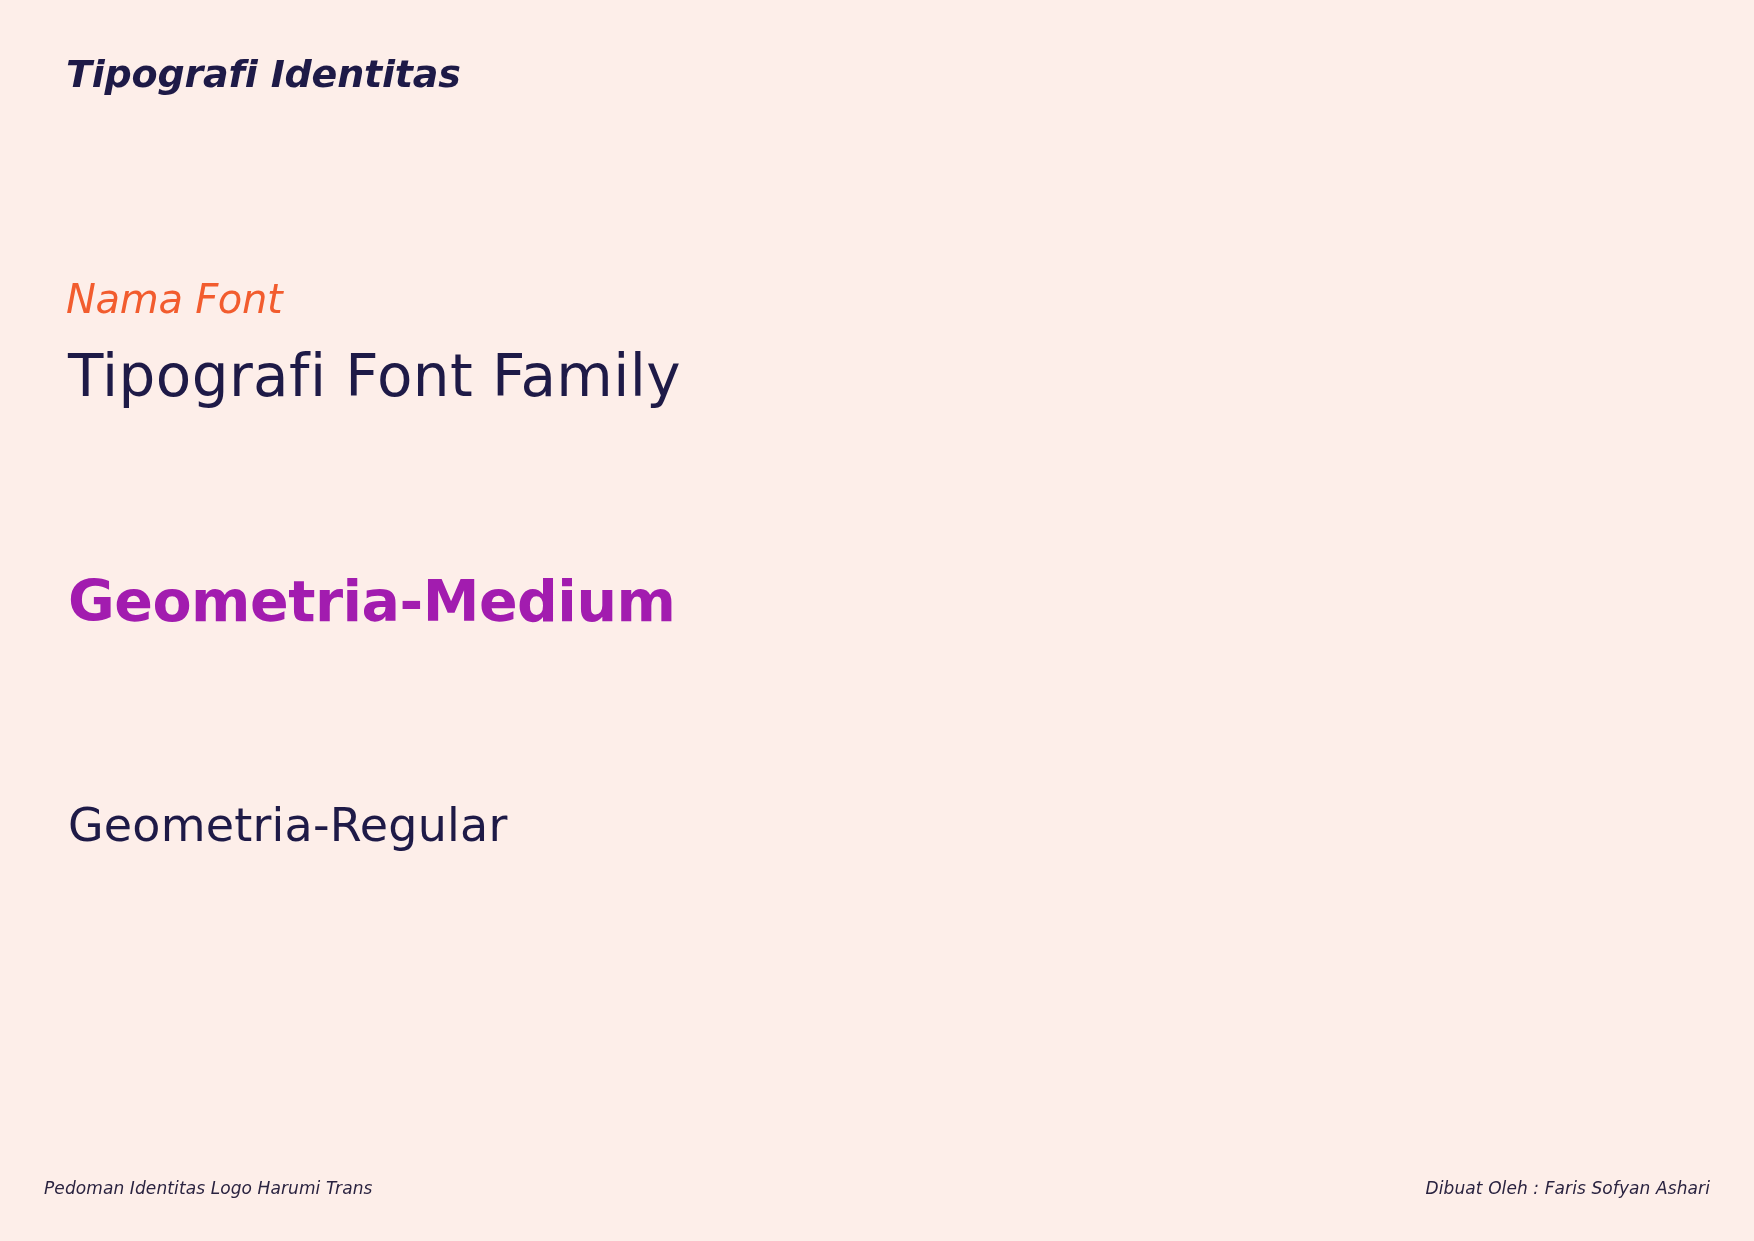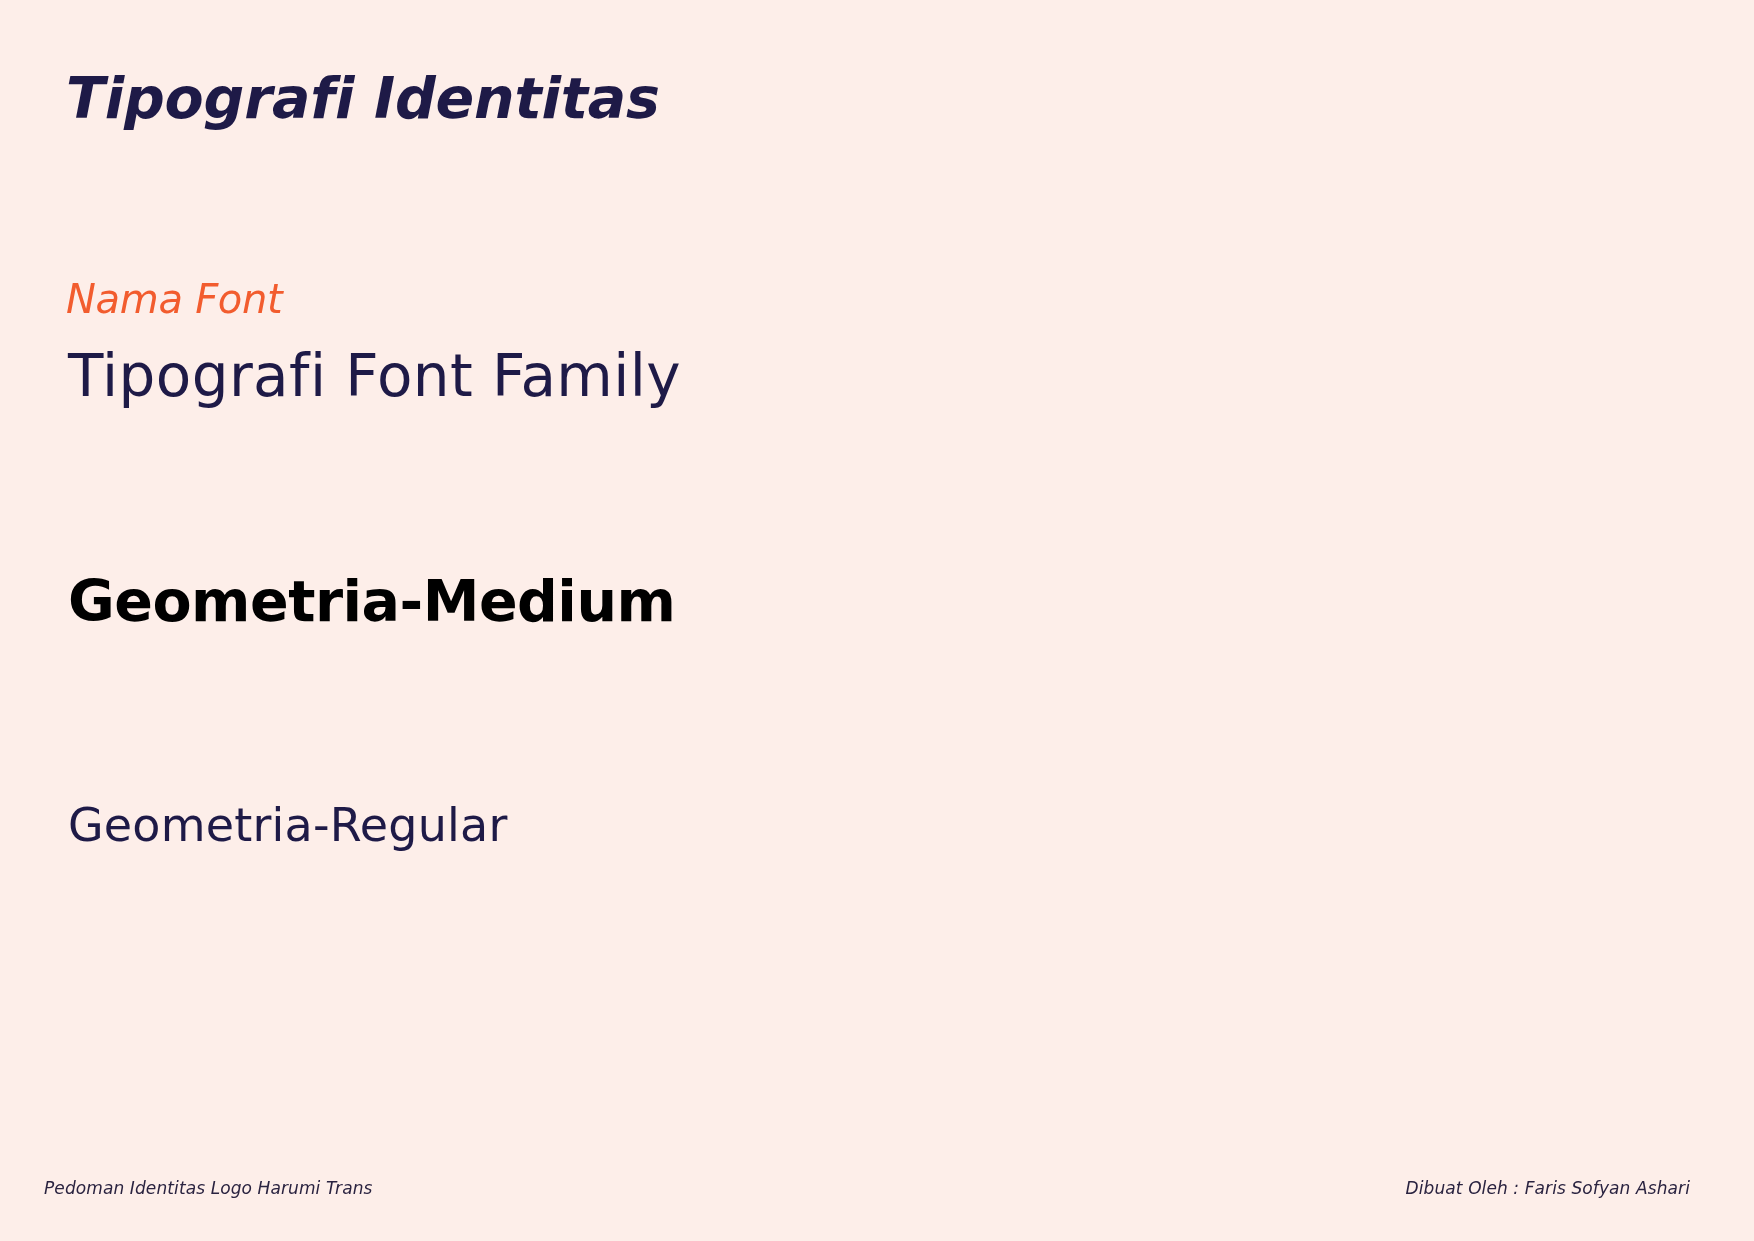--- a/index.html
+++ b/index.html
@@ -24,21 +24,21 @@
     height: 1241px;
     box-sizing: border-box;
   }
 
   
   .page-title {
     position: absolute;
     left: 66px;
     top: 28px;
     font-family: "DejaVu Sans", sans-serif;
-    font-size: 57px;
+    font-size: 38px;
     font-weight: 700;
     font-style: italic;
     letter-spacing: -0.2px;
     color: #1E1A47;
     white-space: nowrap;
     line-height: 1.15;
   }
 
   
   .content {
@@ -96,21 +96,21 @@
   }
 
   
   .sample-medium {
     margin-top: 20px;
     margin-left: 2px;
     font-family: "DejaVu Sans", sans-serif;
     font-size: 57px;
     font-weight: 700;
     font-style: normal;
-    color: #000000;
+    color: #a21caf;
     letter-spacing: -0.5px;
   }
 
   
   .sample-regular {
     margin-top: 20px;
     margin-left: 2px;
     font-family: "DejaVu Sans", sans-serif;
     font-size: 46px;
     font-weight: 400;
@@ -123,21 +123,21 @@
   .footer {
     position: absolute;
     left: 0;
     bottom: 0;
     width: 1754px;
     height: 80px;
     display: flex;
     align-items: center;
     justify-content: space-between;
     box-sizing: border-box;
-    padding: 0 64px 26px 44px;
+    padding: 0 44px 26px 44px;
   }
 
   .footer-text {
     font-family: "DejaVu Sans", sans-serif;
     font-size: 17px;
     font-style: italic;
     font-weight: 400;
     color: #2A2340;
     white-space: nowrap;
     letter-spacing: 0.1px;

